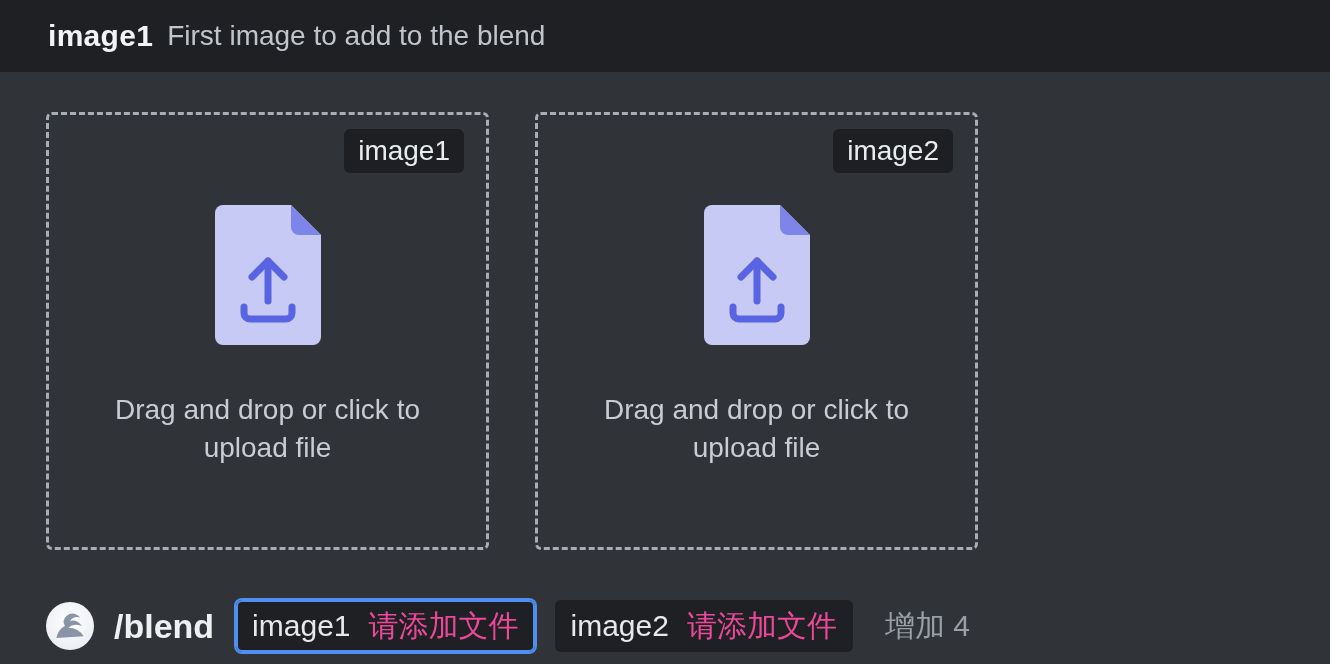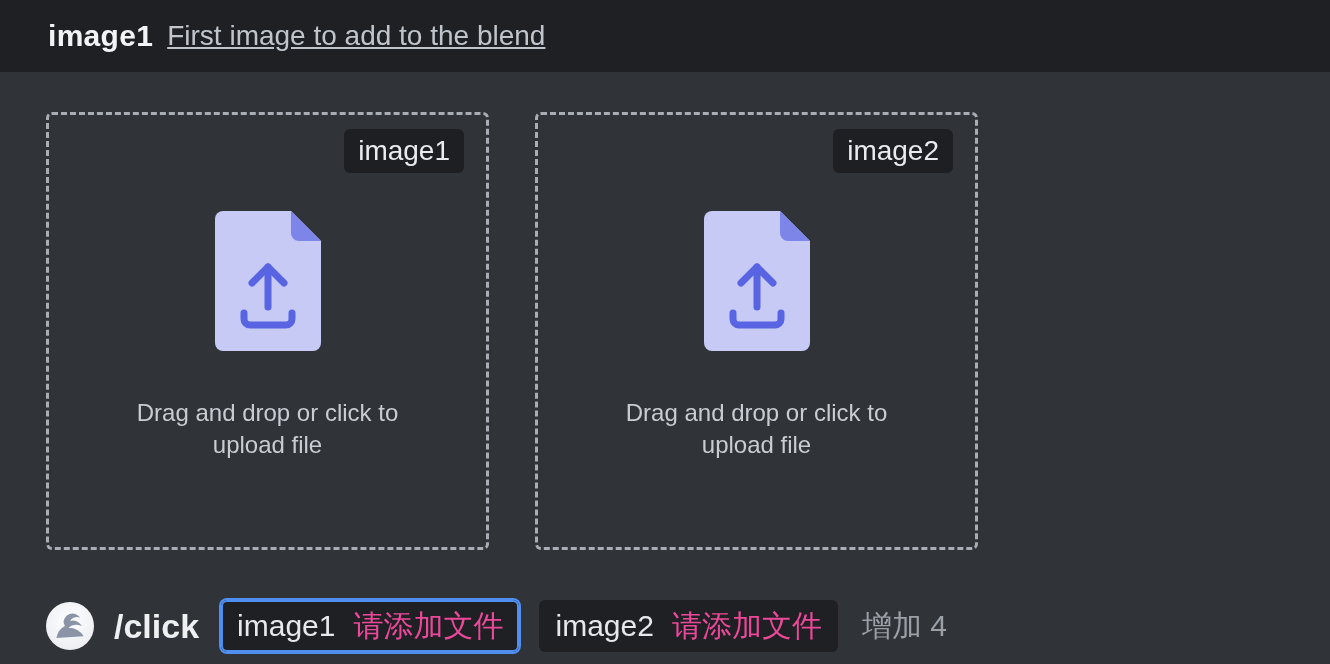--- a/index.html
+++ b/index.html
@@ -24,21 +24,20 @@
   .header-title {
     color: #f2f3f5;
     font-weight: 700;
     font-size: 30px;
     letter-spacing: 0.3px;
   }
   .header-sub {
     color: #c0c5cc;
     font-weight: 400;
     font-size: 28px;
-    text-decoration: underline;
   }
 
   
   .upload-row {
     position: absolute;
     top: 112px;
     left: 46px;
     display: flex;
     gap: 46px;
   }
@@ -74,21 +73,21 @@
   .file-icon .arrow {
     position: absolute;
     left: 0; top: 0; width: 100%; height: 100%;
     display: flex; align-items: center; justify-content: center;
     padding-top: 26px;
   }
   .file-icon .arrow svg { width: 56px; height: 70px; }
   .slot-hint {
     margin-top: 46px;
     color: #c9cdd3;
-    font-size: 24px;
+    font-size: 28px;
     font-weight: 400;
     text-align: center;
     line-height: 1.35;
     max-width: 320px;
   }
 
   
   .cmd-bar {
     position: absolute;
     left: 46px;
@@ -130,21 +129,21 @@
   }
   .param-val {
     color: #ec4899;
     font-size: 30px;
     font-weight: 400;
   }
   .more-hint {
     color: #9aa0a6;
     font-size: 30px;
     font-weight: 400;
-    margin-left: 4px;
+    margin-left: 12px;
   }
 </style>
 </head>
 <body>
 
 <div class="header-bar">
   <span class="header-title">image1</span>
   <span class="header-sub">First image to add to the blend</span>
 </div>
 
@@ -191,21 +190,21 @@
   </div>
 
 </div>
 
 <div class="cmd-bar">
   <div class="avatar">
     <svg viewBox="0 0 40 40">
       <path d="M4 34 Q6 24 14 20 Q10 14 16 8 Q24 2 32 10 Q24 8 20 14 Q28 12 34 20 Q24 16 18 22 Q30 22 36 32 L4 34 Z" fill="#8a94a6"></path>
     </svg>
   </div>
-  <span class="cmd-name">/click</span>
+  <span class="cmd-name">/blend</span>
 
   <div class="param-pill focused">
     <span class="param-key">image1</span>
     <span class="param-val">请添加文件</span>
   </div>
 
   <div class="param-pill">
     <span class="param-key">image2</span>
     <span class="param-val">请添加文件</span>
   </div>

